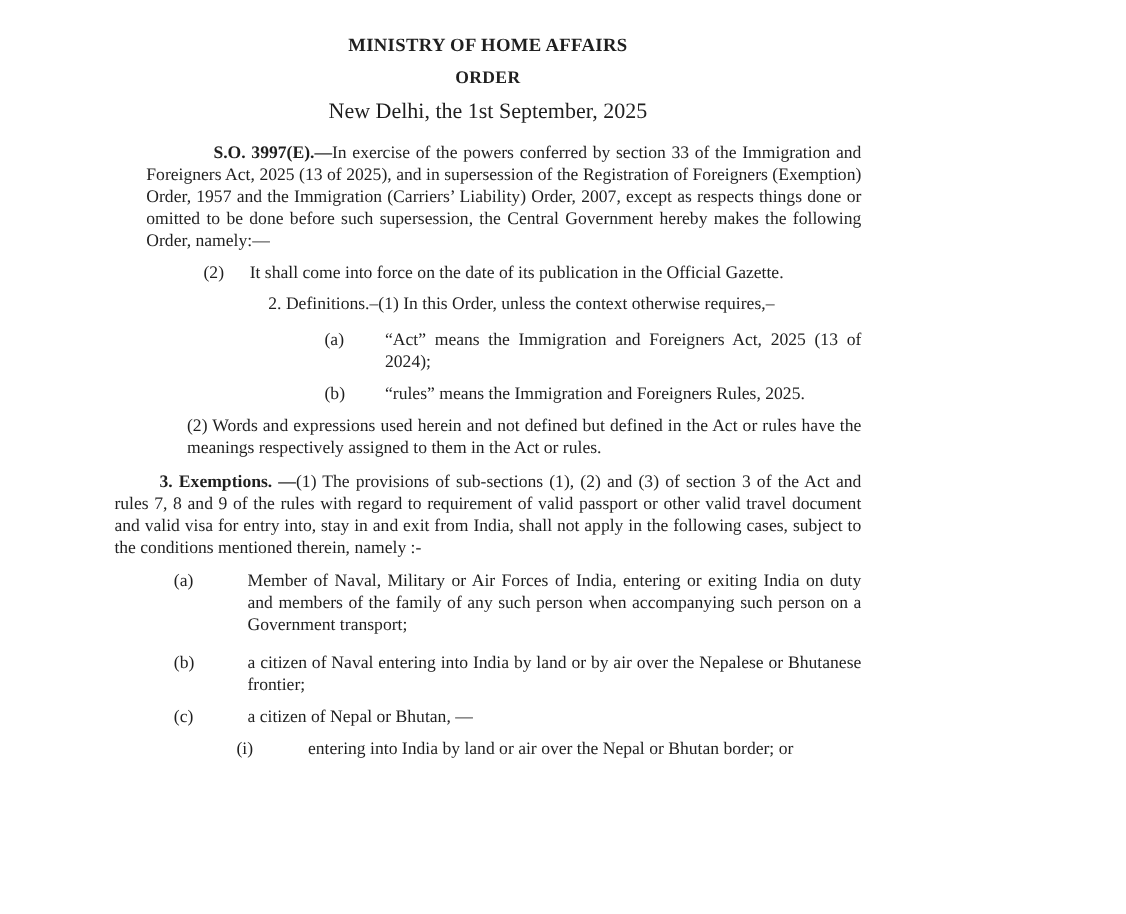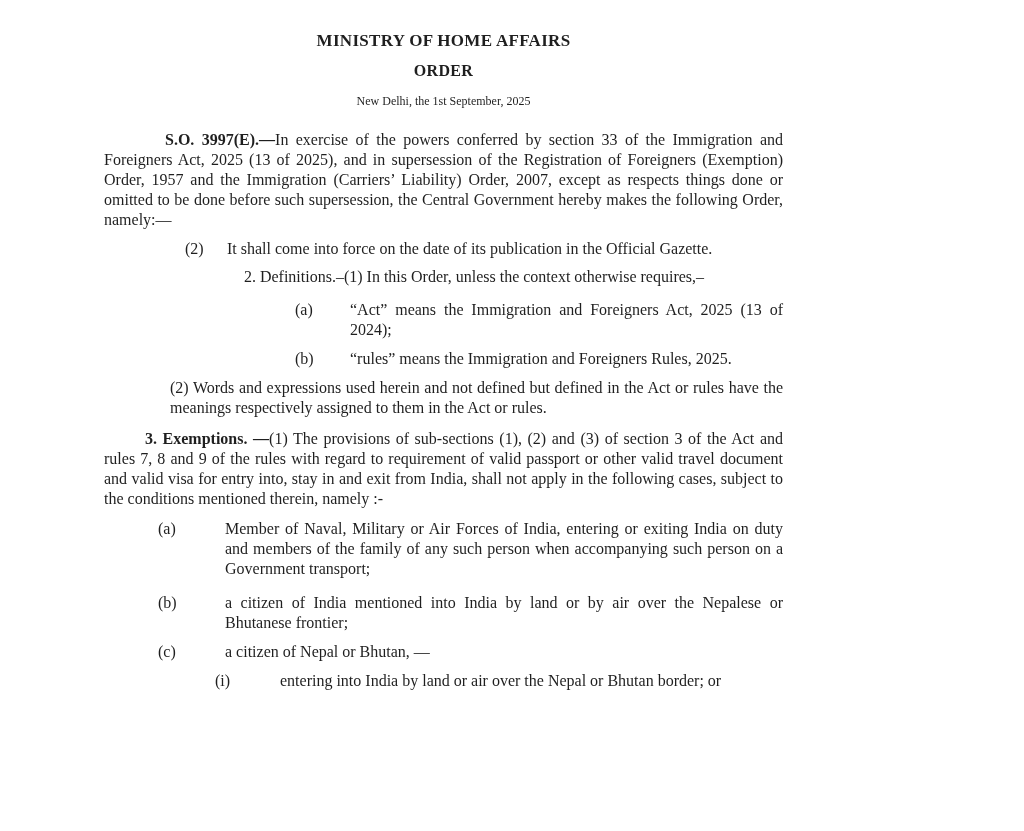--- a/index.html
+++ b/index.html
@@ -30,28 +30,28 @@
     letter-spacing: 0.3px;
   }
   .h-order {
     font-weight: 700;
     font-size: 16px;
     line-height: 16px;
     margin-top: 14px;
     letter-spacing: 0.3px;
   }
   .dateline {
-    font-size: 12px;
+    font-size: 20px;
     line-height: 16px;
     margin-top: 14px;
   }
 
   .para { text-align: justify; }
 
-  .preamble { margin-top: 21px; text-indent: 61px; }
+  .preamble { margin-top: 21px; text-indent: 61px; margin-left: 29px; }
 
   .s1c1 { margin-top: 11px; text-indent: 58px; }
 
   .item { display: flex; align-items: flex-start; }
   .item .ilabel { flex: 0 0 auto; }
   .item .itext  { flex: 1 1 auto; text-align: justify; }
 
   .s1c2 { margin-top: 9px; margin-left: 81px; }
   .s1c2 .ilabel { width: 42px; }
 
@@ -109,21 +109,21 @@
     <p class="para s2c2">(2) Words and expressions used herein and not defined but defined in the Act or rules have the meanings respectively assigned to them in the Act or rules.</p>
 
     <p class="para s3c1"><span class="bold">3. Exemptions. —</span><span>(1) The provisions of sub-sections (1), (2) and (3) of section 3 of the Act and rules 7, 8 and 9 of the rules with regard to requirement of valid passport or other valid travel document and valid visa for entry into, stay in and exit from India, shall not apply in the following cases, subject to the conditions mentioned therein, namely :-</span></p>
 
     <div class="item s3item s3item-a">
       <span class="ilabel">(a)</span>
       <span class="itext">Member of Naval, Military or Air Forces of India, entering or exiting India on duty and members of the family of any such person when accompanying such person on a Government transport;</span>
     </div>
     <div class="item s3item s3item-b">
       <span class="ilabel">(b)</span>
-      <span class="itext">a citizen of India mentioned into India by land or by air over the Nepalese or Bhutanese frontier;</span>
+      <span class="itext">a citizen of Naval entering into India by land or by air over the Nepalese or Bhutanese frontier;</span>
     </div>
     <div class="item s3item s3item-c">
       <span class="ilabel">(c)</span>
       <span class="itext">a citizen of Nepal or Bhutan, —</span>
     </div>
 
     <div class="item s3sub s3sub-i">
       <span class="ilabel">(i)</span>
       <span class="itext">entering into India by land or air over the Nepal or Bhutan border; or</span>
     </div>

